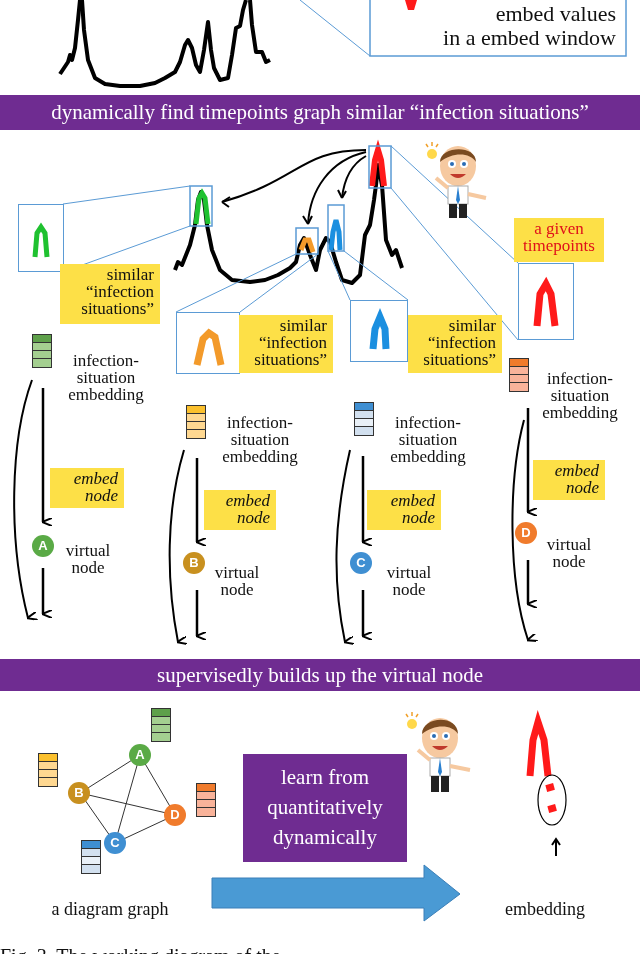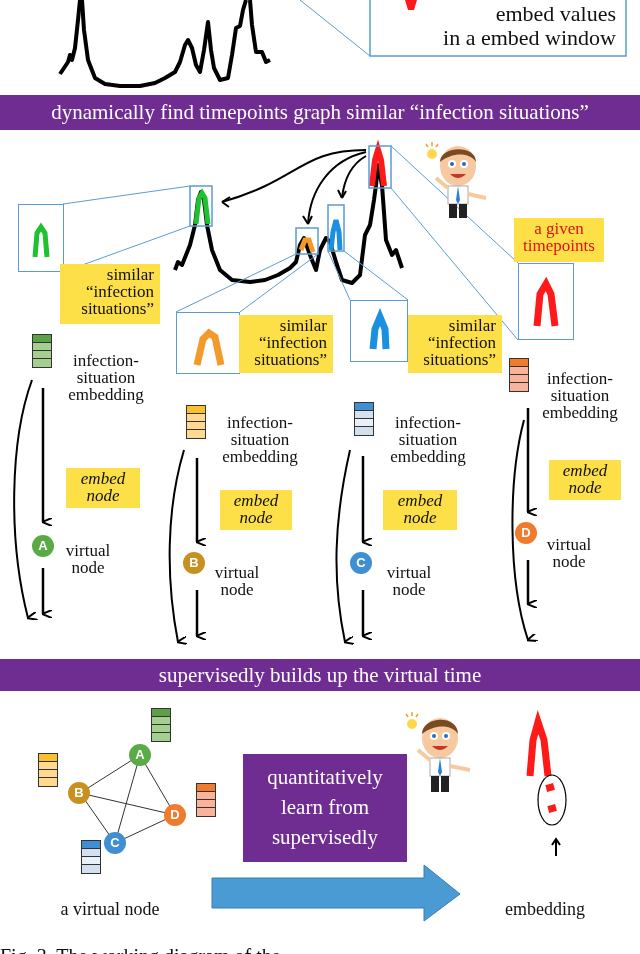--- a/index.html
+++ b/index.html
@@ -1,20 +1,20 @@
 <!DOCTYPE html>
 <html><head>
 <meta charset="utf-8">
 <style>
   html,body{margin:0;padding:0;background:#ffffff;}
   body{width:640px;height:954px;position:relative;overflow:hidden;font-family:"Liberation Serif","DejaVu Serif",serif;color:#111;}
   .abs{position:absolute;}
   .banner{position:absolute;left:0;width:640px;background:#6f2c91;color:#fff;text-align:center;font-family:"Liberation Serif",serif;}
   .hl{background:#fde047;position:absolute;text-align:right;line-height:17px;font-size:17px;padding:2px 6px;box-sizing:border-box;}
-  .hl.center{text-align:center;margin-left:16px;}
+  .hl.center{}
   .lbl{position:absolute;font-size:17px;line-height:17px;text-align:center;}
   .zbox{position:absolute;border:1.5px solid #5b9bd5;background:#fff;box-sizing:border-box;}
   .emb{position:absolute;width:20px;box-sizing:border-box;border:1.5px solid #333;}
   .emb div{height:8px;border-bottom:1px solid #333;box-sizing:border-box;}
   .emb div:last-child{border-bottom:none;}
   .node{position:absolute;width:22px;height:22px;border-radius:50%;color:#fff;font-family:"Liberation Sans",sans-serif;font-weight:bold;font-size:13px;line-height:22px;text-align:center;}
   .italic{font-style:italic;}
   svg{position:absolute;left:0;top:0;overflow:visible;}
 </style>
 </head>
@@ -229,21 +229,21 @@
   <div>embed</div>
   <div>node</div>
 </div>
 <div class="node" style="left:515px;top:522px;background:#f07b2c;">D</div>
 <div class="lbl" style="left:538px;top:536px;width:62px;">
   <div>virtual</div>
   <div>node</div>
 </div>
 
 <div class="banner" style="top:659px;height:32px;line-height:32px;font-size:21px;">
-  <span>supervisedly builds up the virtual time</span>
+  <span>supervisedly builds up the virtual node</span>
 </div>
 
 <svg width="640" height="954">
   <line x1="140" y1="755" x2="80" y2="793" stroke="#333" stroke-width="1"></line>
   <line x1="140" y1="755" x2="175" y2="815" stroke="#333" stroke-width="1"></line>
   <line x1="140" y1="755" x2="115" y2="843" stroke="#333" stroke-width="1"></line>
   <line x1="80" y1="793" x2="175" y2="815" stroke="#333" stroke-width="1"></line>
   <line x1="80" y1="793" x2="115" y2="843" stroke="#333" stroke-width="1"></line>
   <line x1="115" y1="843" x2="175" y2="815" stroke="#333" stroke-width="1"></line>
 
@@ -273,26 +273,26 @@
     <div style="background:#e9f0f7"></div>
     <div style="background:#d2e0ef"></div>
 </div>
 <div class="emb" style="left:196px;top:783px;">
   <div style="background:#f07b2c"></div>
     <div style="background:#f9b39a"></div>
     <div style="background:#f9b39a"></div>
     <div style="background:#f9b39a"></div>
 </div>
 
-<div class="lbl" style="left:30px;top:901px;width:160px;font-size:18px;">a virtual node</div>
+<div class="lbl" style="left:30px;top:901px;width:160px;font-size:18px;">a diagram graph</div>
 
 <div class="abs" style="left:243px;top:754px;width:164px;height:108px;background:#6f2c91;color:#fff;font-size:21px;line-height:30px;text-align:center;padding-top:8px;box-sizing:border-box;">
+  <div>learn from</div>
   <div>quantitatively</div>
-  <div>learn from</div>
-  <div>supervisedly</div>
+  <div>dynamically</div>
 </div>
 
 <div class="abs" style="left:402px;top:710px;width:76px;height:88px;">
   <svg width="76" height="88">
     <circle cx="10" cy="14" r="5" fill="#ffd84a"></circle>
     <path d="M4,4 L6,7 M10,2 L10,6 M16,4 L14,7" stroke="#f1a02a" stroke-width="1.5"></path>
     <ellipse cx="38" cy="28" rx="18" ry="20" fill="#f6c9a0"></ellipse>
     <path d="M20,24 C20,6 56,4 56,24 C50,14 32,14 20,24 Z" fill="#7a4a20"></path>
     <circle cx="32" cy="26" r="4" fill="#fff"></circle>
       <circle cx="44" cy="26" r="4" fill="#fff"></circle>

